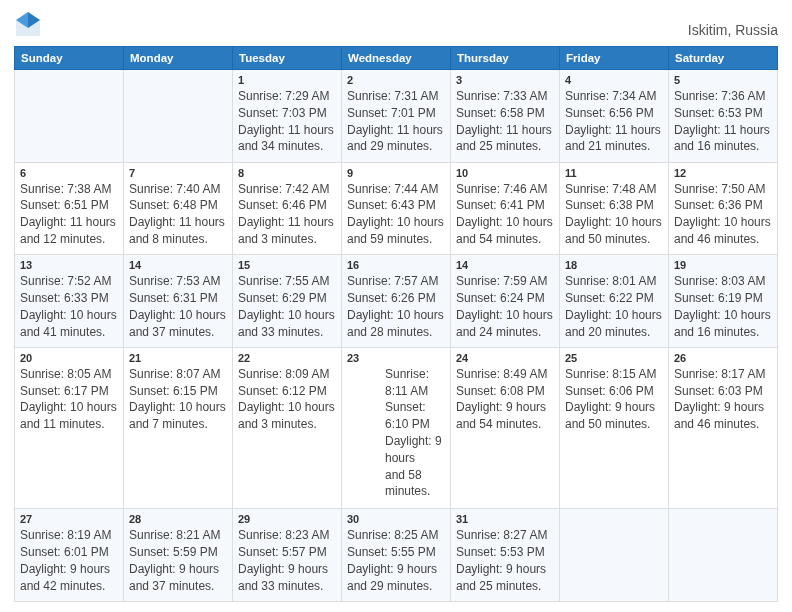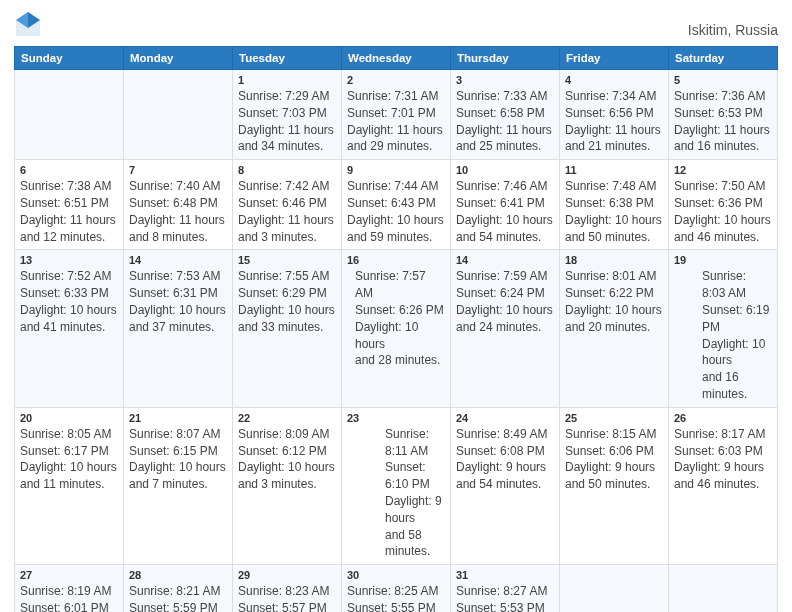--- a/index.html
+++ b/index.html
@@ -243,42 +243,42 @@
           </td>
           <td>
             <span class="day-number">15</span>
             <div class="day-info" style="white-space: pre-line;">Sunrise: 7:55 AM
 Sunset: 6:29 PM
 Daylight: 10 hours
 and 33 minutes.</div>
           </td>
           <td>
             <span class="day-number">16</span>
-            <div class="day-info" style="white-space: pre-line; margin-left: 8px;">Sunrise: 7:57 AM
+            <div class="day-info" style="white-space: pre-line;">Sunrise: 7:57 AM
 Sunset: 6:26 PM
 Daylight: 10 hours
 and 28 minutes.</div>
           </td>
           <td>
             <span class="day-number">14</span>
             <div class="day-info" style="white-space: pre-line;">Sunrise: 7:59 AM
 Sunset: 6:24 PM
 Daylight: 10 hours
 and 24 minutes.</div>
           </td>
           <td>
             <span class="day-number">18</span>
             <div class="day-info" style="white-space: pre-line;">Sunrise: 8:01 AM
 Sunset: 6:22 PM
 Daylight: 10 hours
 and 20 minutes.</div>
           </td>
           <td>
             <span class="day-number">19</span>
-            <div class="day-info" style="white-space: pre-line; margin-left: 28px;">Sunrise: 8:03 AM
+            <div class="day-info" style="white-space: pre-line;">Sunrise: 8:03 AM
 Sunset: 6:19 PM
 Daylight: 10 hours
 and 16 minutes.</div>
           </td>
         </tr>
         <tr>
           <td>
             <span class="day-number">20</span>
             <div class="day-info" style="white-space: pre-line;">Sunrise: 8:05 AM
 Sunset: 6:17 PM

